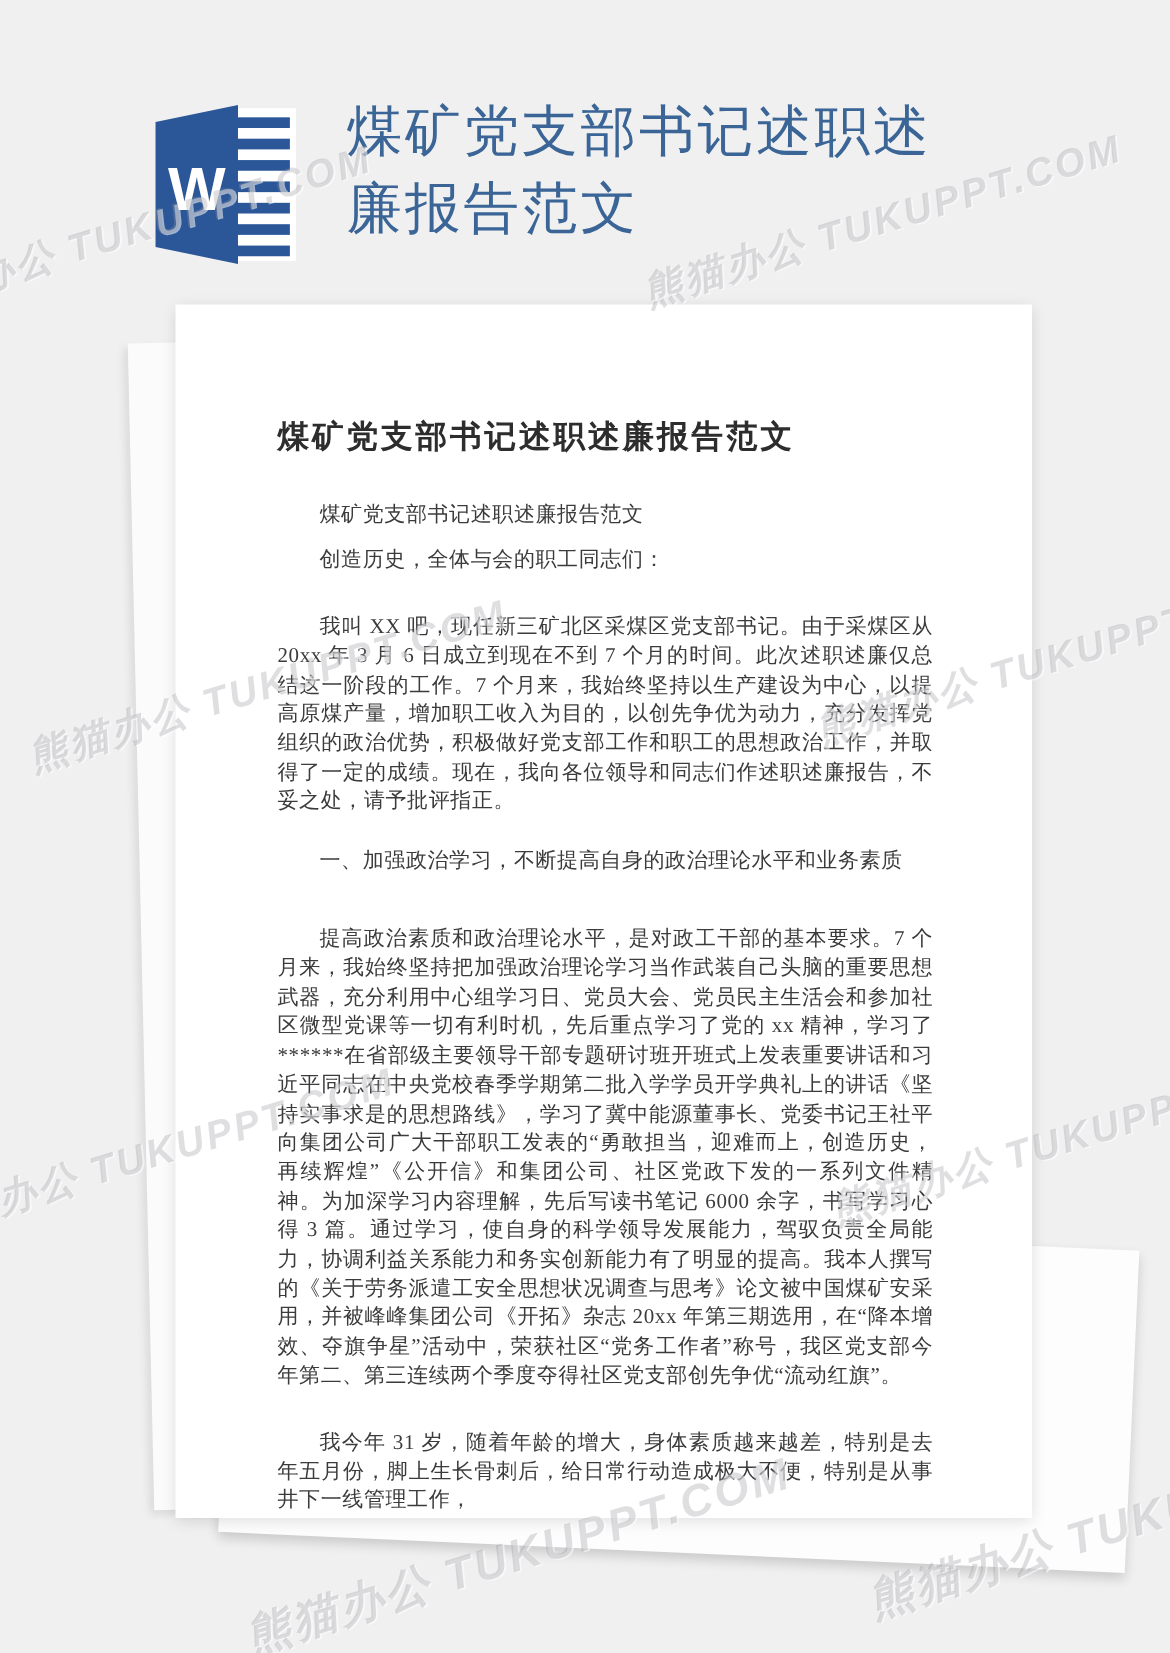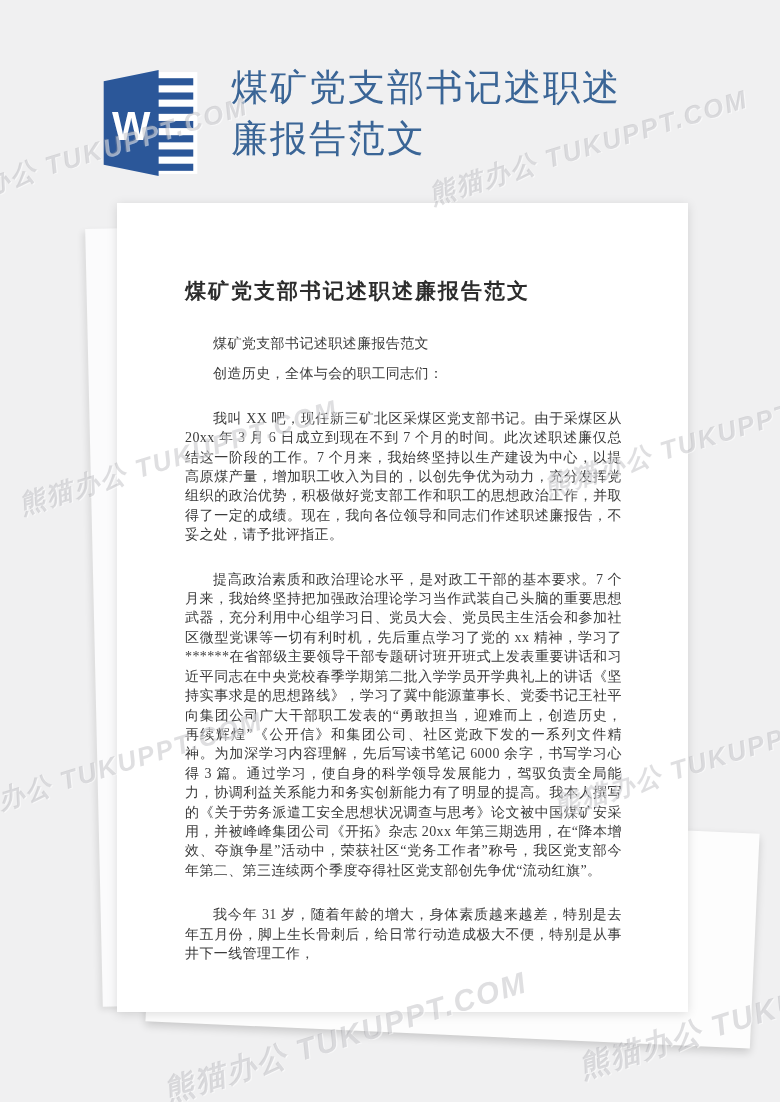--- a/index.html
+++ b/index.html
@@ -72,18 +72,19 @@
 
   <div class="sheet-left"></div>
   <div class="sheet-bottom"></div>
 
   <div class="page">
     <h2 class="doc-title">煤矿党支部书记述职述廉报告范文</h2>
     <div id="doc-body">
         <p class="para">煤矿党支部书记述职述廉报告范文</p>
         <p class="para">创造历史，全体与会的职工同志们：</p>
         <p class="para body-para">我叫 XX 吧，现任新三矿北区采煤区党支部书记。由于采煤区从 20xx 年 3 月 6 日成立到现在不到 7 个月的时间。此次述职述廉仅总结这一阶段的工作。7 个月来，我始终坚持以生产建设为中心，以提高原煤产量，增加职工收入为目的，以创先争优为动力，充分发挥党组织的政治优势，积极做好党支部工作和职工的思想政治工作，并取得了一定的成绩。现在，我向各位领导和同志们作述职述廉报告，不妥之处，请予批评指正。</p>
+        <p class="heading-1">一、加强政治学习，不断提高自身的政治理论水平和业务素质</p>
         <p class="para body-para">提高政治素质和政治理论水平，是对政工干部的基本要求。7 个月来，我始终坚持把加强政治理论学习当作武装自己头脑的重要思想武器，充分利用中心组学习日、党员大会、党员民主生活会和参加社区微型党课等一切有利时机，先后重点学习了党的 xx 精神，学习了******在省部级主要领导干部专题研讨班开班式上发表重要讲话和习近平同志在中央党校春季学期第二批入学学员开学典礼上的讲话《坚持实事求是的思想路线》，学习了冀中能源董事长、党委书记王社平向集团公司广大干部职工发表的“勇敢担当，迎难而上，创造历史，再续辉煌”《公开信》和集团公司、社区党政下发的一系列文件精神。为加深学习内容理解，先后写读书笔记 6000 余字，书写学习心得 3 篇。通过学习，使自身的科学领导发展能力，驾驭负责全局能力，协调利益关系能力和务实创新能力有了明显的提高。我本人撰写的《关于劳务派遣工安全思想状况调查与思考》论文被中国煤矿安采用，并被峰峰集团公司《开拓》杂志 20xx 年第三期选用，在“降本增效、夺旗争星”活动中，荣获社区“党务工作者”称号，我区党支部今年第二、第三连续两个季度夺得社区党支部创先争优“流动红旗”。</p>
         <p class="para body-para">我今年 31 岁，随着年龄的增大，身体素质越来越差，特别是去年五月份，脚上生长骨刺后，给日常行动造成极大不便，特别是从事井下一线管理工作，</p>
       </div>
   </div>
 
 </div>
 
 </body></html>

